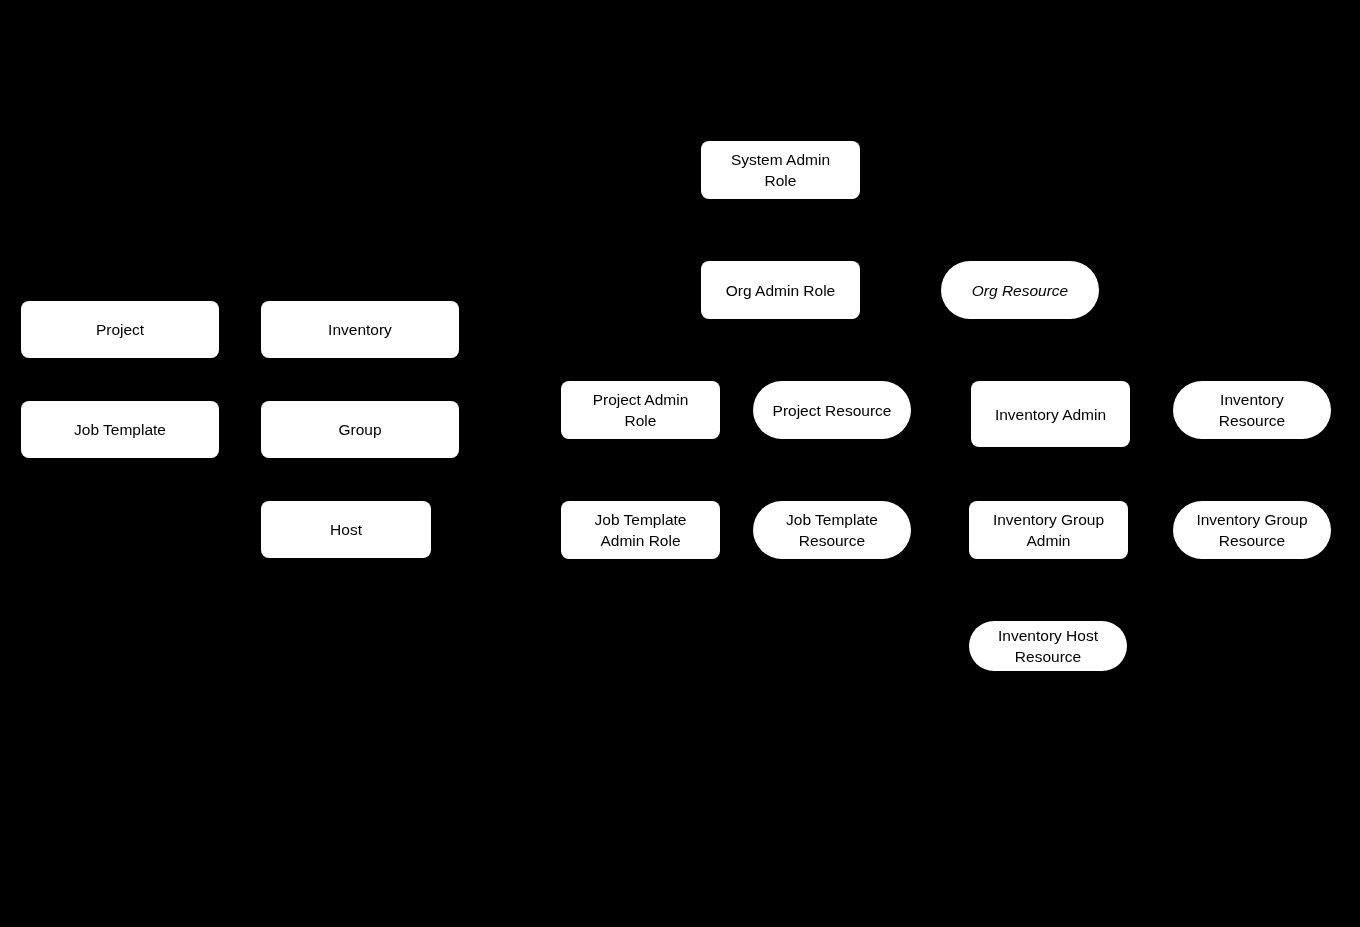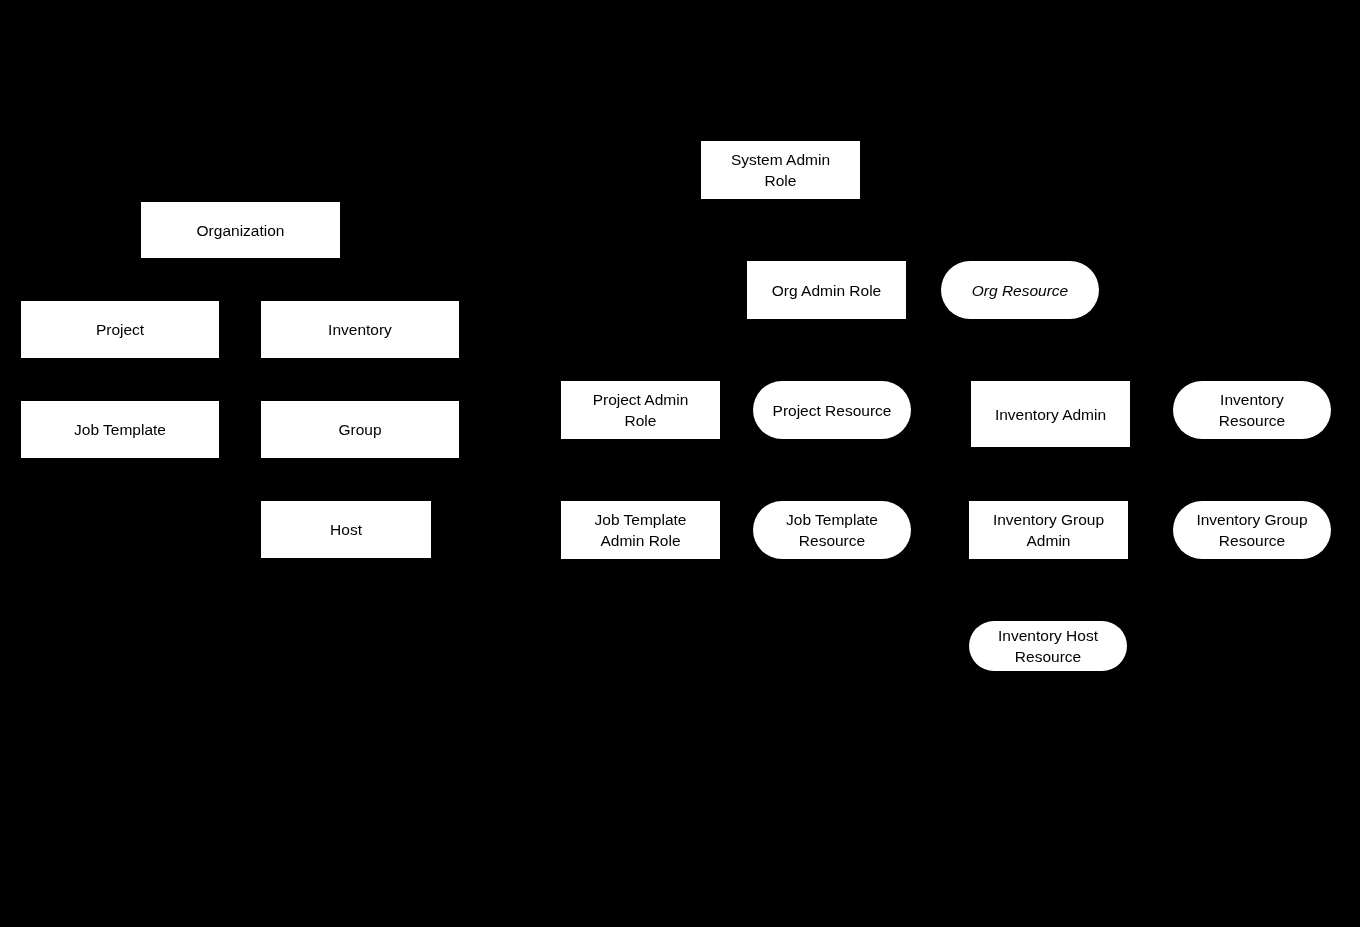--- a/index.html
+++ b/index.html
@@ -23,47 +23,46 @@
     align-items: center;
     justify-content: center;
     text-align: center;
     font-size: 15.5px;
     line-height: 21px;
     white-space: pre-line;
     box-sizing: border-box;
     padding: 2px 6px;
   }
   .rect {
-    border-radius: 0;
+    border-radius: 8px;
   }
   .stadium {
     border-radius: 29px;
   }
 </style>
 </head>
 <body>
 
 <div class="canvas">
 
-  <div class="node rect" style="left:141px; top:202px; width:199px; height:56px;">Organization</div>
 
   <div class="node rect" style="left:21px; top:301px; width:198px; height:57px;">Project</div>
 
   <div class="node rect" style="left:261px; top:301px; width:198px; height:57px;">Inventory</div>
 
   <div class="node rect" style="left:21px; top:401px; width:198px; height:57px;">Job Template</div>
 
   <div class="node rect" style="left:261px; top:401px; width:198px; height:57px;">Group</div>
 
   <div class="node rect" style="left:261px; top:501px; width:170px; height:57px;">Host</div>
 
   <div class="node rect" style="left:701px; top:141px; width:159px; height:58px;">System Admin
 Role</div>
 
-  <div class="node rect" style="left:701px; top:261px; width:159px; height:58px;margin-left:46px;">Org Admin Role</div>
+  <div class="node rect" style="left:701px; top:261px; width:159px; height:58px;">Org Admin Role</div>
 
   <div class="node stadium" style="left:941px; top:261px; width:158px; height:58px;font-style:italic;">Org Resource</div>
 
   <div class="node rect" style="left:561px; top:381px; width:159px; height:58px;">Project Admin
 Role</div>
 
   <div class="node stadium" style="left:753px; top:381px; width:158px; height:58px;">Project Resource</div>
 
   <div class="node rect" style="left:971px; top:381px; width:159px; height:66px;">Inventory Admin</div>
 

